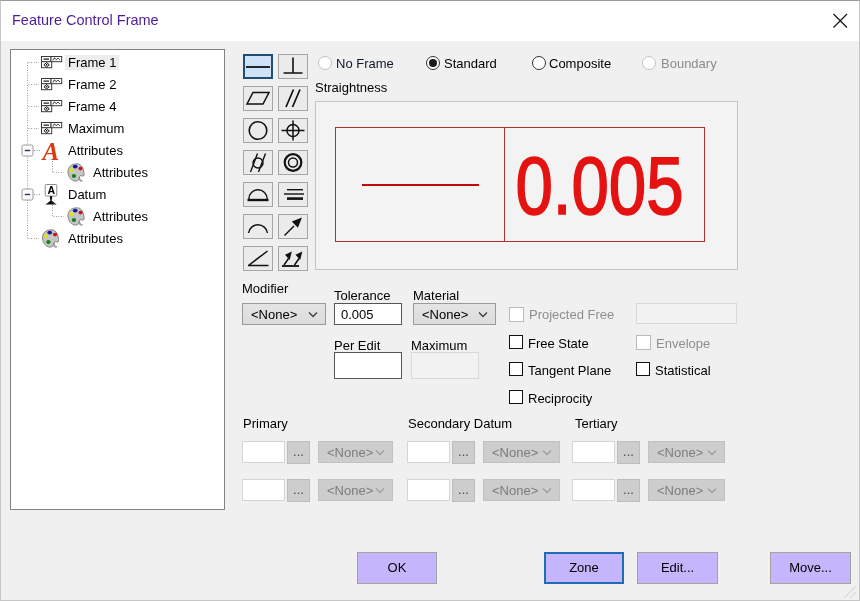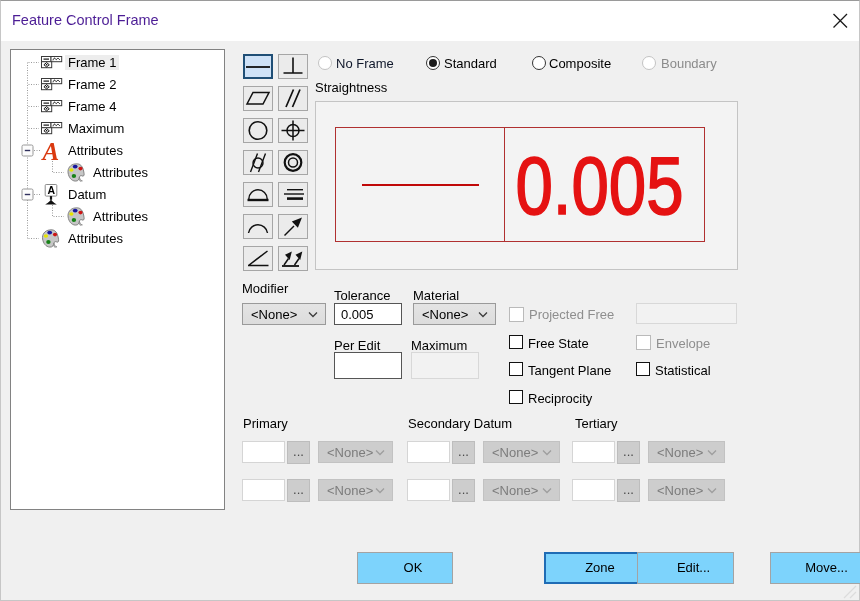--- a/index.html
+++ b/index.html
@@ -24,21 +24,21 @@
   .cb.dis{width:13px;height:13px;border:1px solid #bababa;}
   
   .inp{background:#fff;border:1px solid #555;font-size:13px;color:#000;}
   .dinp{background:#f2f2f2;border:1px solid #d8d8d8;}
   .ddl{background:linear-gradient(#e4e4e4,#dcdcdc);border:1px solid #9a9a9a;font-size:13px;color:#000;}
   .ddl .tx{position:absolute;left:8px;top:3px;}
   .dddis{background:#cdcdcd;border:1px solid #c2c2c2;font-size:13px;color:#7c7c7c;}
   .dddis .tx{position:absolute;left:8px;top:3px;}
   .dots{background:#cdcdcd;border:1px solid #bdbdbd;font-size:13px;color:#4a4a4a;text-align:center;line-height:19px;}
   
-  .btn{height:30px;background:#7dd3fc;border:1px solid #a3a3a3;font-size:13px;color:#000;text-align:center;line-height:30px;padding-left:16px;}
+  .btn{height:30px;background:#c4b5fd;border:1px solid #a3a3a3;font-size:13px;color:#000;text-align:center;line-height:30px;}
   .btn.focus{border:2px solid #1f6cb5;height:28px;line-height:28px;}
   .pvw{left:314px;top:100px;width:421px;height:167px;background:#f3f3f3;border:1px solid #c4c4c4;}
 </style>
 </head>
 <body>
 <div class="dlg">
   <div class="abs titlebar"></div>
   <div class="abs title">Feature Control Frame</div>
   <svg class="abs" style="left:830px;top:10px" width="19" height="19" viewBox="0 0 19 19">
     <path d="M2.5 3 L16 16.5 M16 3 L2.5 16.5" stroke="#1a1a1a" stroke-width="1.3" fill="none"></path>

